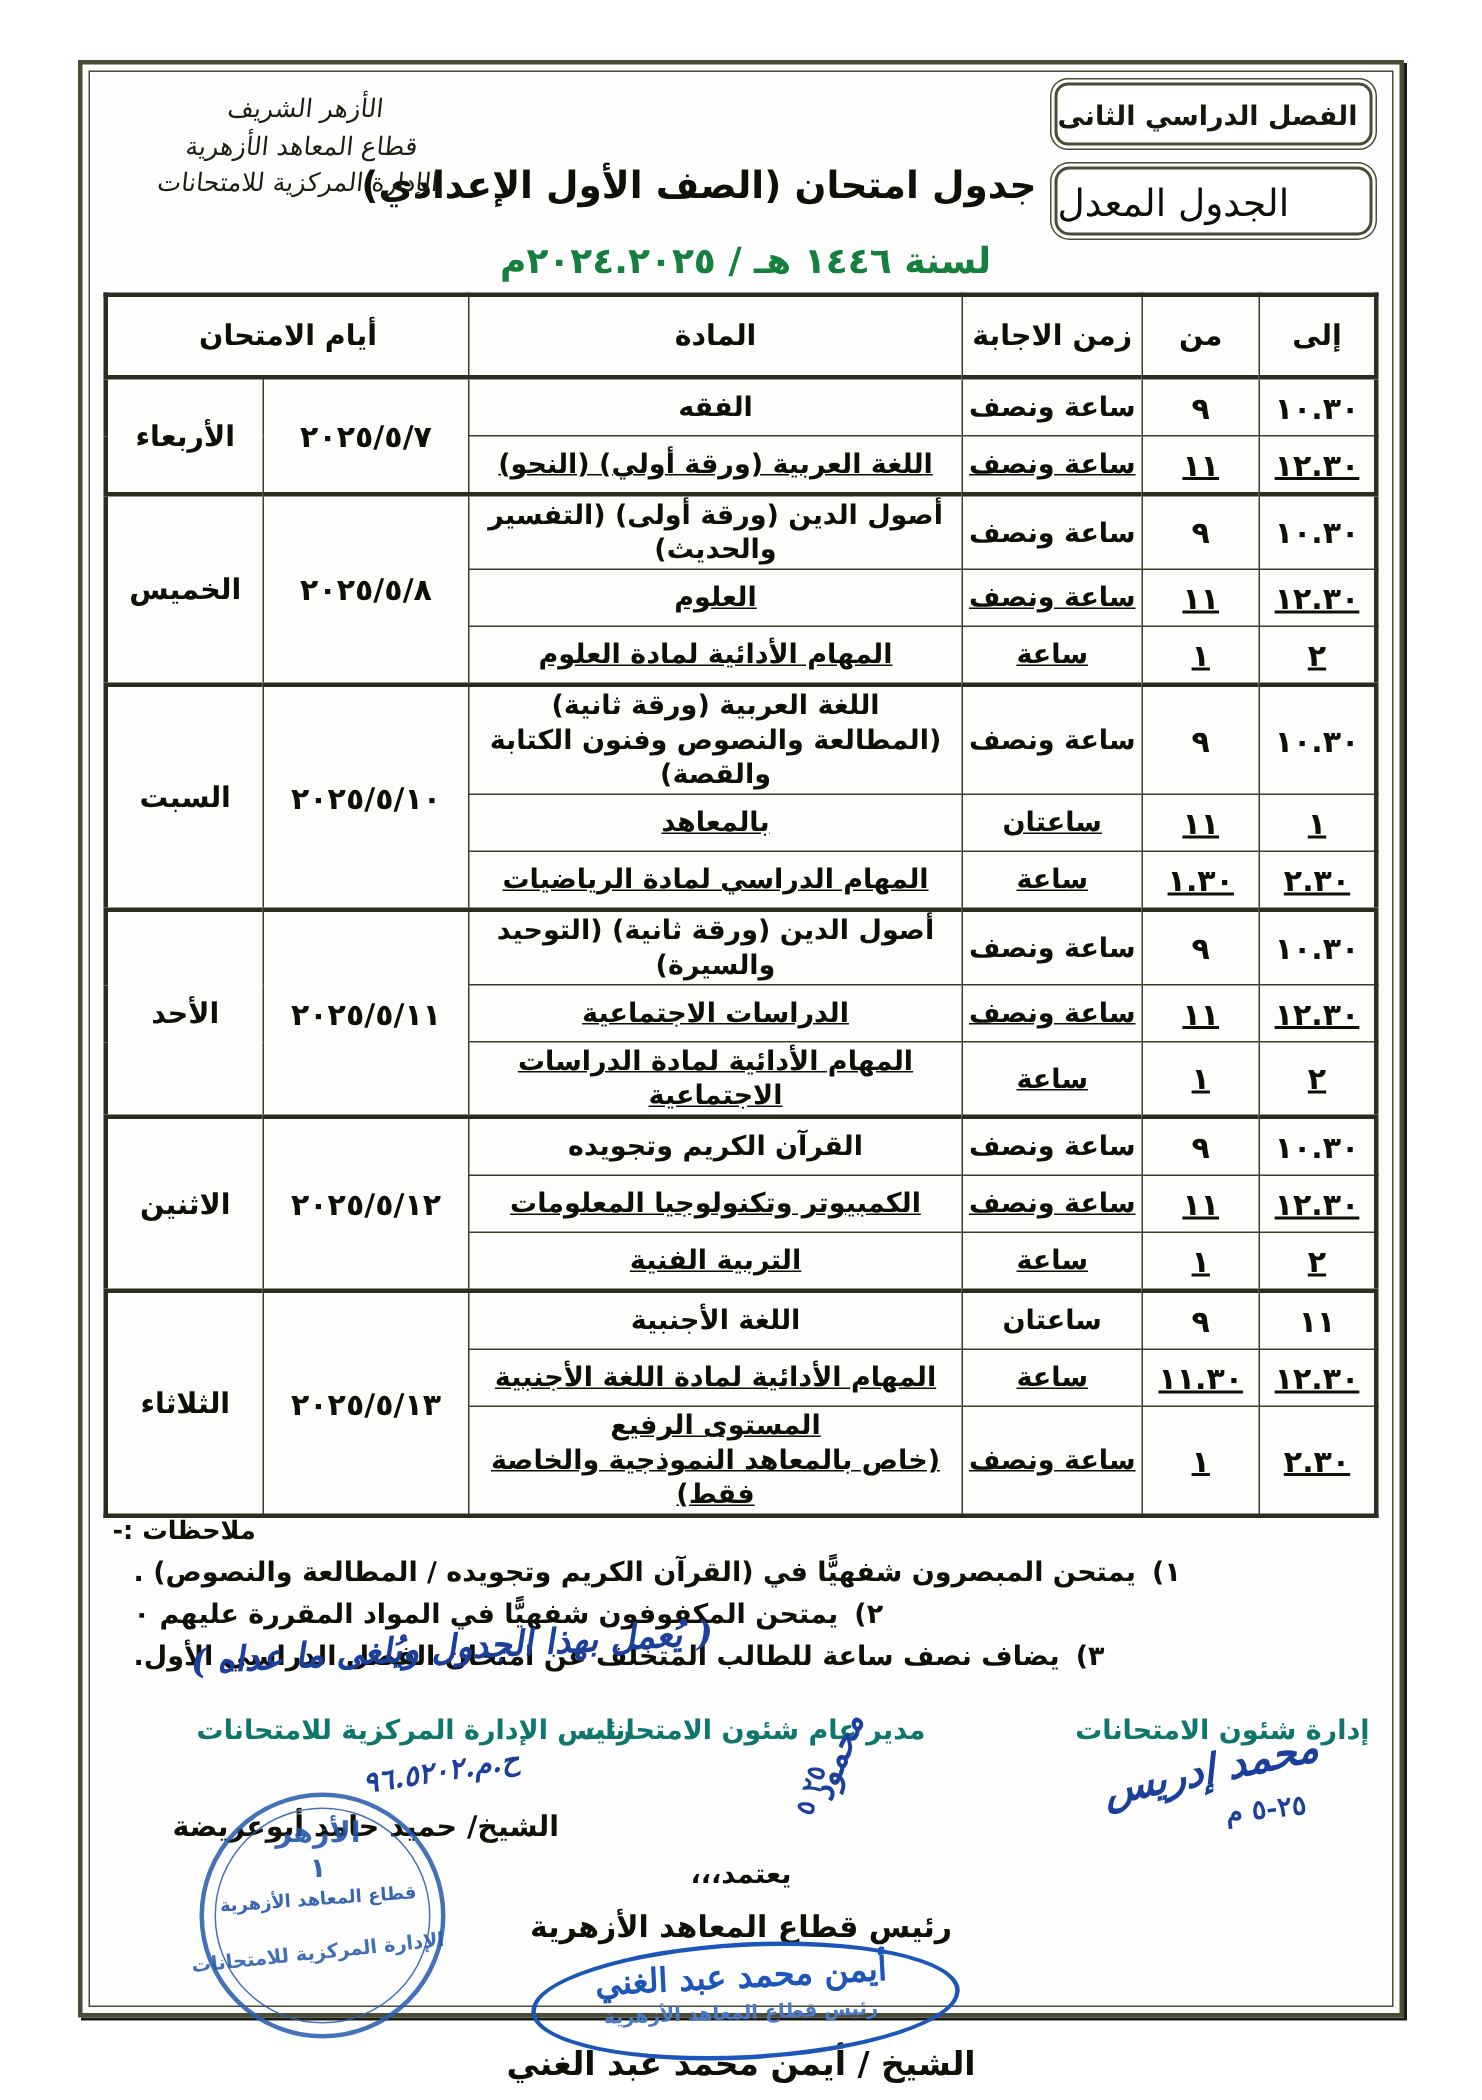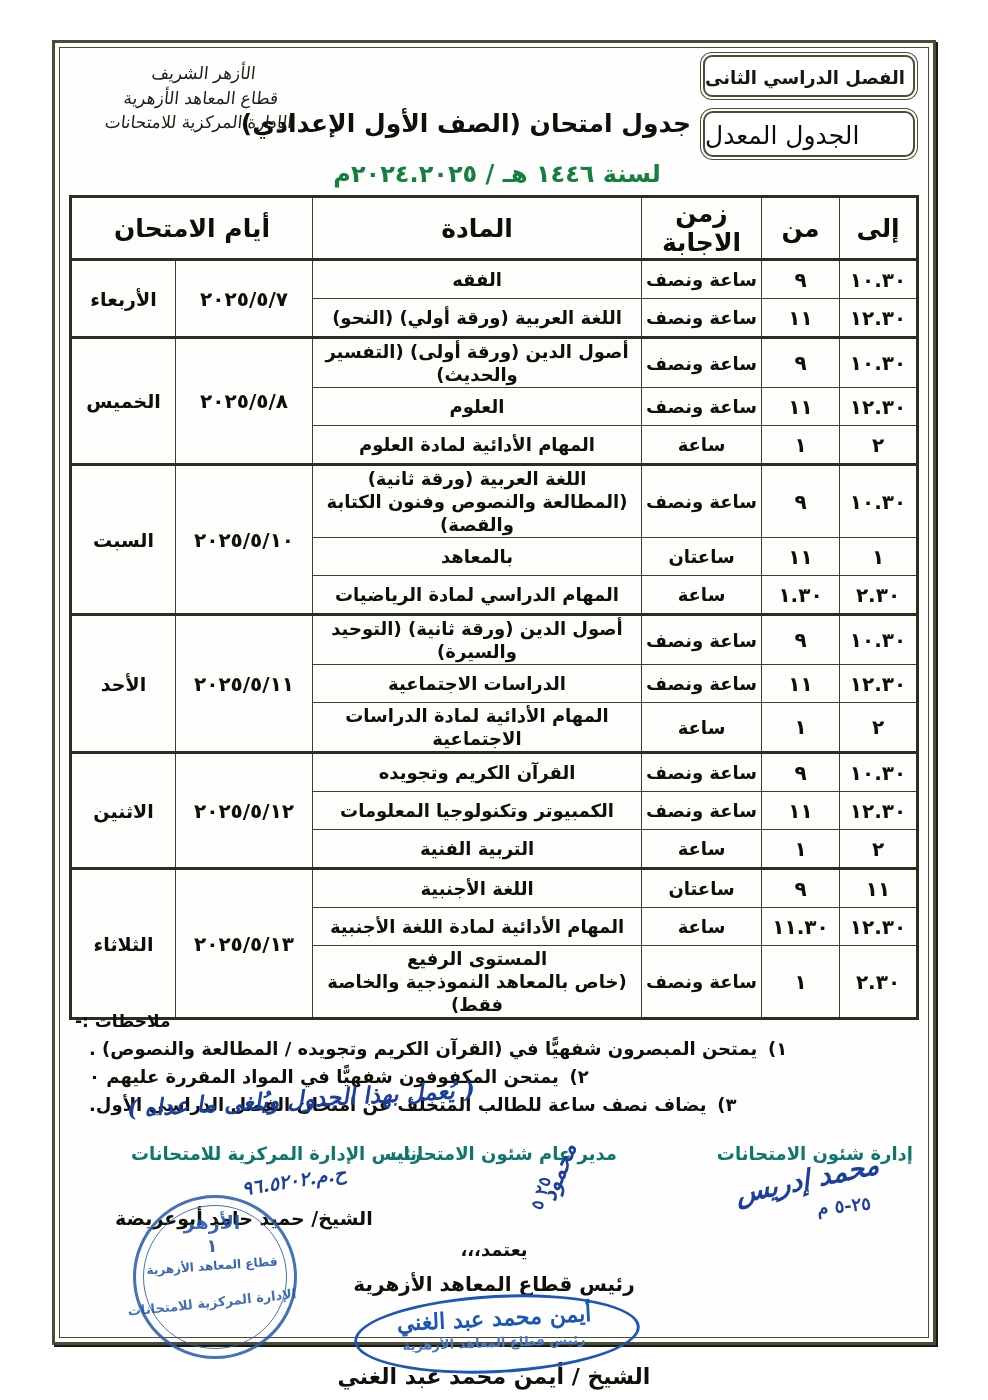--- a/index.html
+++ b/index.html
@@ -106,21 +106,21 @@
   }
   table.sched th,table.sched td{
     border:1px solid #3c3d2b;
     text-align:center;
     vertical-align:middle;
     color:#0f0f0a;
     padding:1px 2px;
   }
   table.sched thead th{
     height:50px;
-    font-size:25px;
+    font-size:19px;
     font-weight:bold;
     border-bottom:3px solid #2c2d1e;
   }
   .c-to{width:78px;}
   .c-from{width:78px;}
   .c-dur{width:120px;}
   .c-subj{width:auto;}
   .c-date{width:137px;}
   .c-day{width:105px;}
 
@@ -131,21 +131,21 @@
   }
   td.cell.num{font-size:20px;font-weight:bold;}
   td.subject{font-size:18px;font-weight:600;line-height:1.28;}
   td.subject .sub2{display:block;}
   td.daycell{font-size:19px;font-weight:bold;}
   td.datecell{font-size:20px;font-weight:bold;}
 
   tr.block-start td{border-top:3px solid #2c2d1e;}
   td.thickleft{border-left:3px solid #2c2d1e;}
   td.thickright{border-right:3px solid #2c2d1e;}
-  tr.inner td.cell,tr.inner td.subject{border-top:1px solid #9a9a90;}
+  tr.inner td.cell,tr.inner td.subject{border-top:1px solid #9a9a90;text-decoration:underline;}
 
   .tbl-wrap table{border:3px solid #2c2d1e;}
 
   
   .notes{
     position:absolute;
     left:16px;right:16px;top:968px;
     color:#101008;
   }
   .notes-title{

